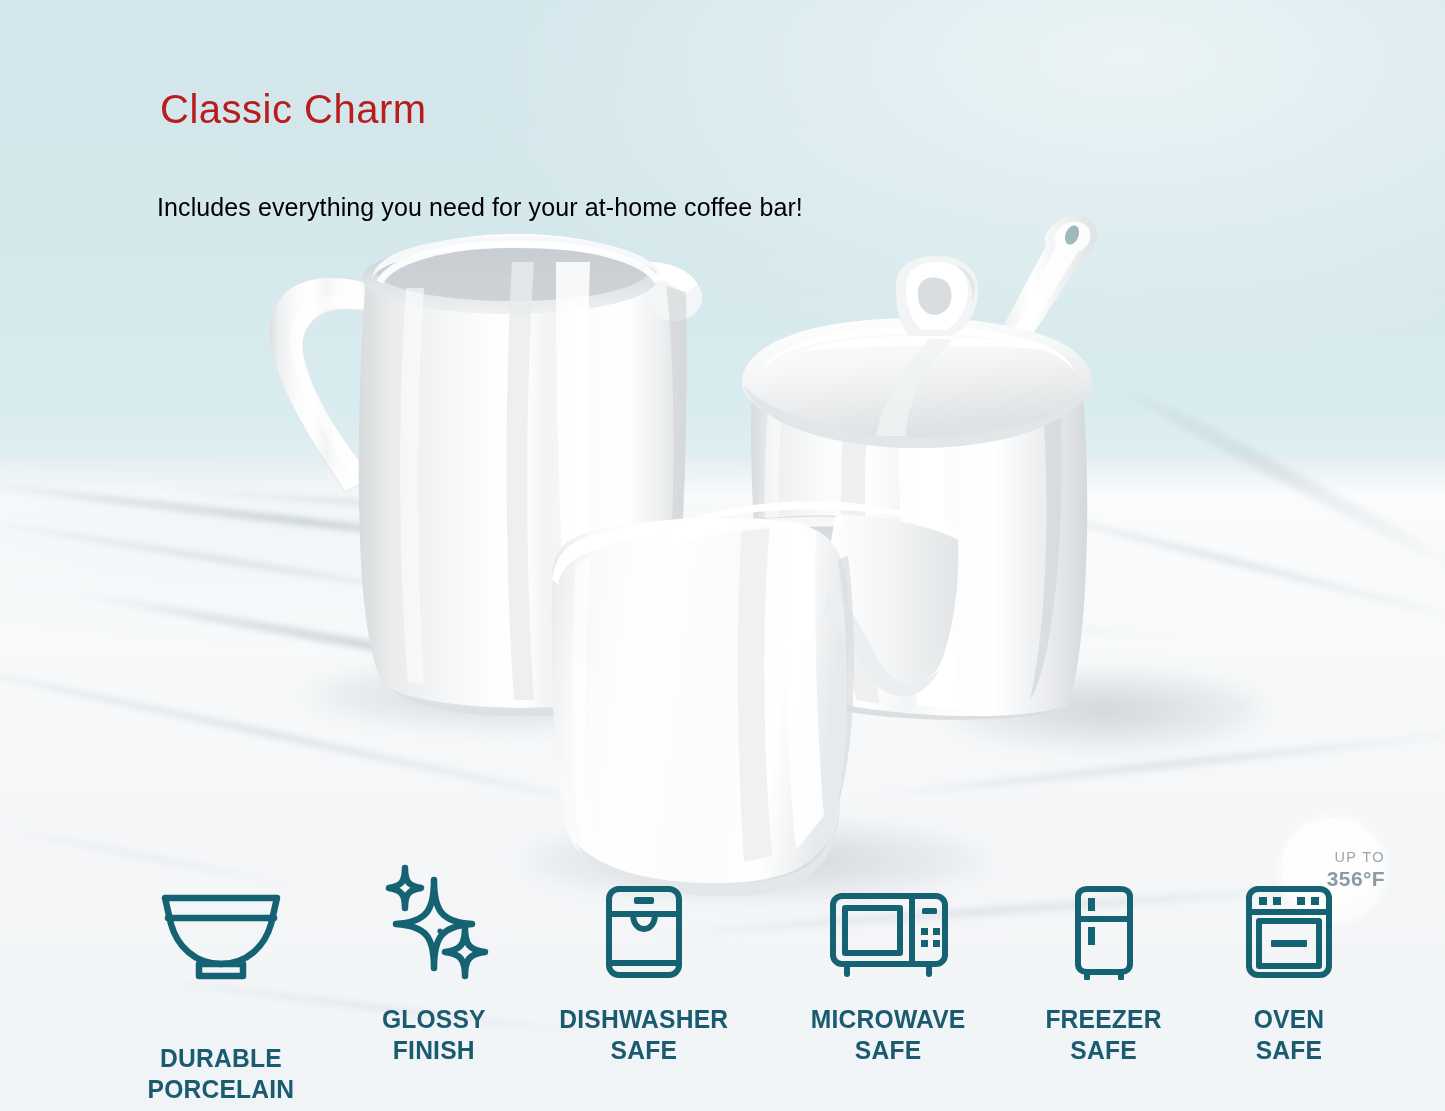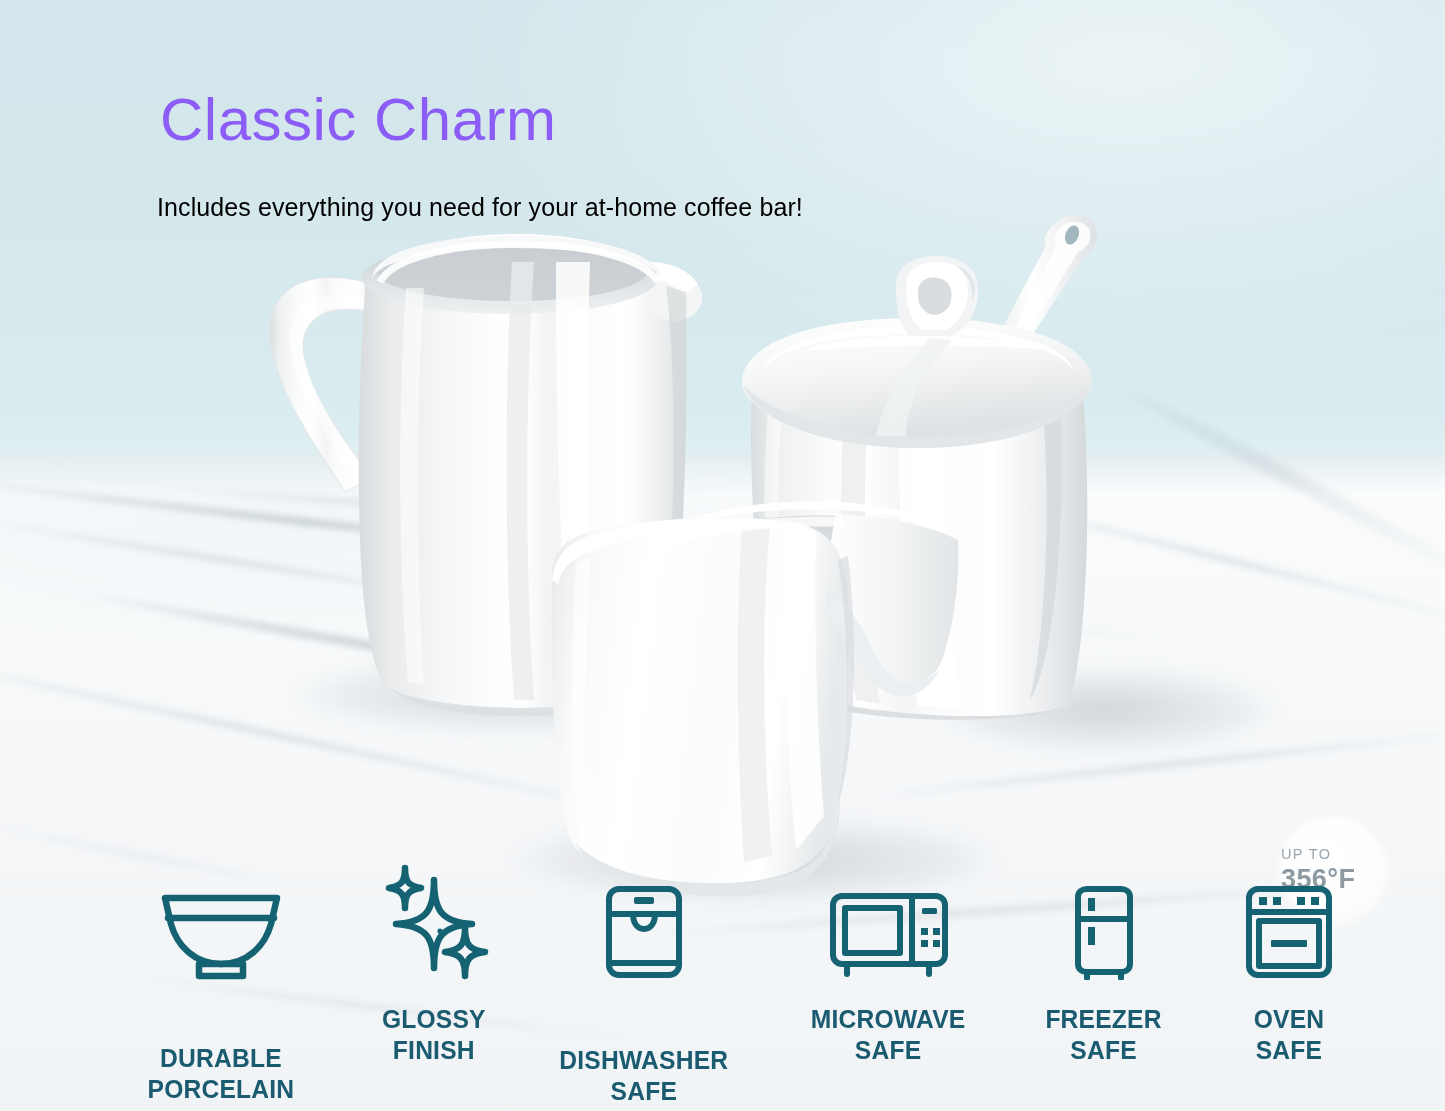--- a/index.html
+++ b/index.html
@@ -50,22 +50,22 @@
 
   .soft-shadow {
     position: absolute; border-radius: 50%;
     background: radial-gradient(ellipse at center, rgba(120,132,142,0.30) 0%, rgba(120,132,142,0.10) 55%, rgba(120,132,142,0) 78%);
     filter: blur(10px);
   }
 
   
   .title {
     position: absolute; left: 160px; top: 88px;
-    font-size: 60px; font-weight: 400; letter-spacing: 0.5px;
-    color: #8b5cf6;
+    font-size: 40px; font-weight: 400; letter-spacing: 0.5px;
+    color: #b91c1c;
     line-height: 1.08;
     white-space: nowrap;
   }
   .subtitle {
     position: absolute; left: 157px; top: 193px;
     font-size: 25px; font-weight: 400; letter-spacing: 0.1px;
     color: #000000;
     white-space: nowrap;
   }
 
@@ -91,40 +91,40 @@
     color: #1b5b70;
     letter-spacing: 0.2px;
     line-height: 1.18;
     font-family: "Liberation Sans", sans-serif;
     transform: scaleX(0.93);
     white-space: pre-line;
   }
 
   .f-porcelain { width: 250px; gap: 39px; }
   .f-glossy    { width: 175px; justify-content: center; }
-  .f-dish      { width: 245px; gap: 41px; }
+  .f-dish      { width: 245px; }
   .f-micro     { width: 245px; }
   .f-freezer   { width: 185px; }
   .f-oven      { width: 185px; }
 
   
   .temp-badge {
     position: absolute; left: 1281px; top: 818px;
     width: 104px; height: 104px; border-radius: 50%;
     background: radial-gradient(circle at 42% 34%, #ffffff 0%, #fdfdfe 62%, #f6f8f9 100%);
     display: flex; flex-direction: column;
-    align-items: flex-start; justify-content: center;
+    align-items: flex-end; justify-content: center;
     box-shadow: 0 0 14px rgba(255,255,255,0.95);
   }
   .temp-badge .up {
     font-size: 14.5px; letter-spacing: 1.4px; color: #9aa6ad; font-weight: 400;
     margin-bottom: 2px;
   }
   .temp-badge .deg {
-    font-size: 27px; font-weight: 700; color: #8e9aa2; letter-spacing: 0.4px;
+    font-size: 21px; font-weight: 700; color: #8e9aa2; letter-spacing: 0.4px;
   }
 </style>
 </head>
 <body>
 
 <div id="stage">
 
   <div class="bg-sky"></div>
   <div class="bg-marble">
   </div>

